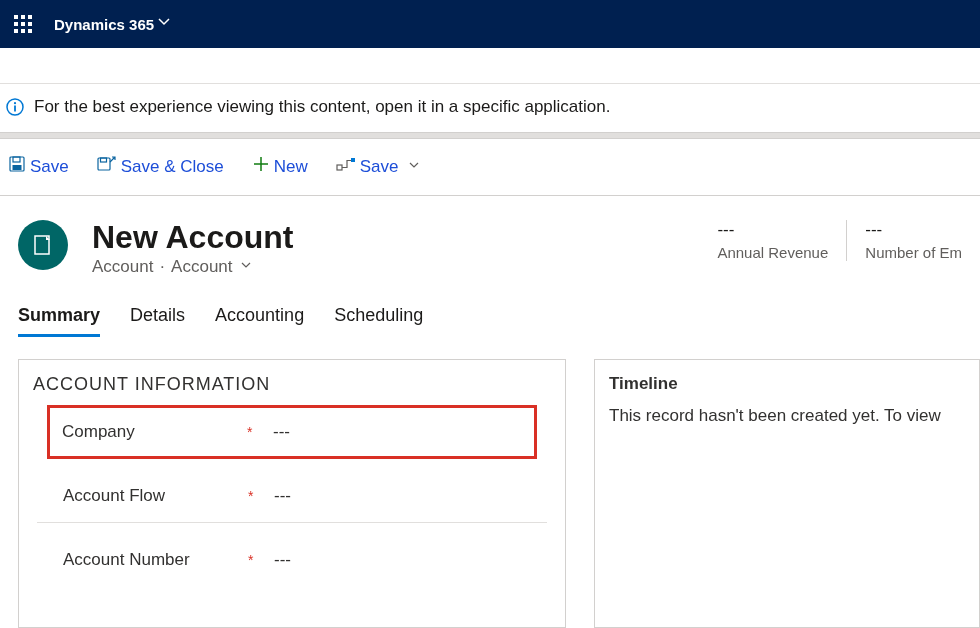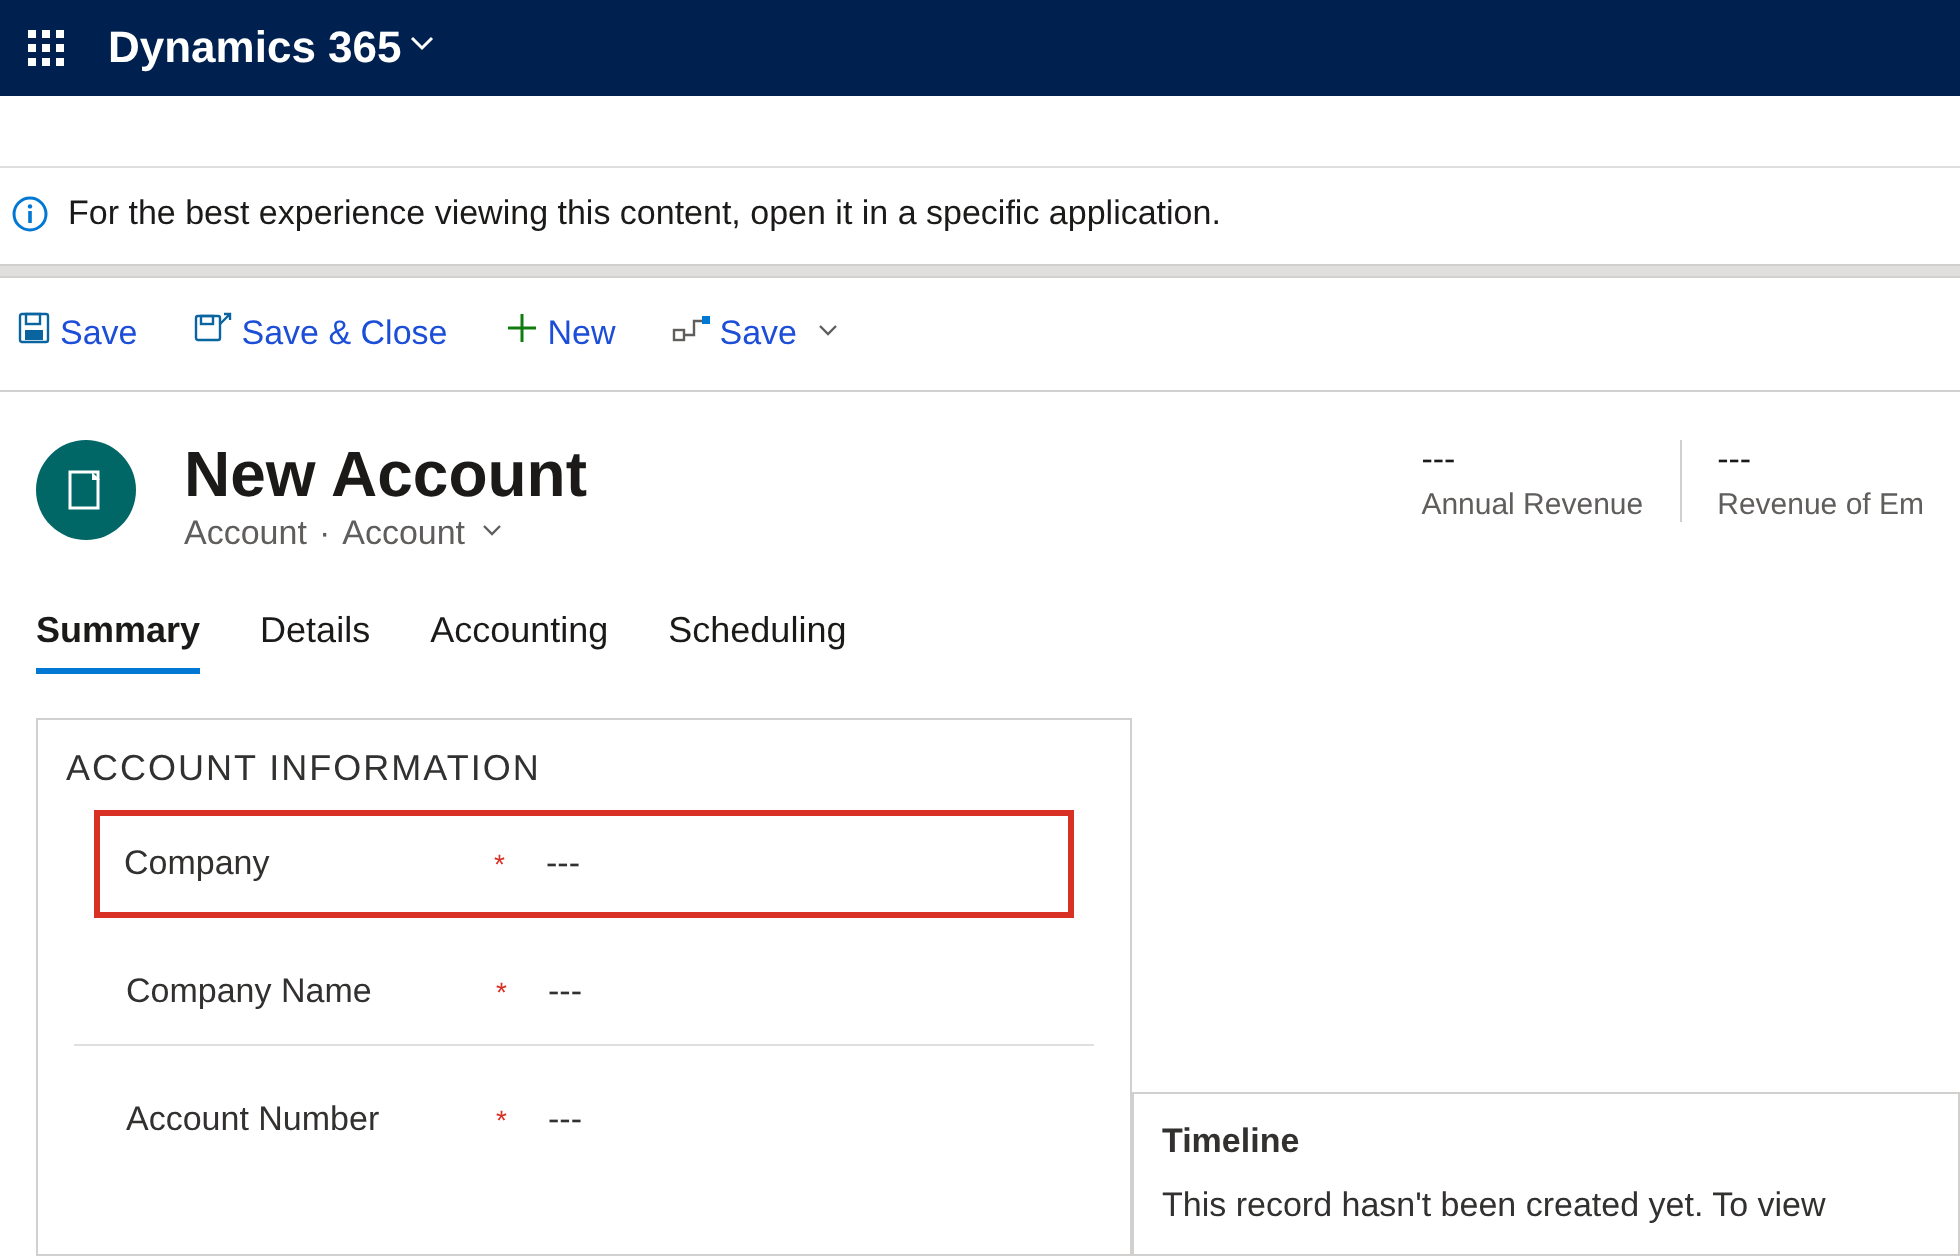--- a/index.html
+++ b/index.html
@@ -26,21 +26,21 @@
       grid-template-columns: repeat(3, 4px);
       grid-template-rows: repeat(3, 4px);
       gap: 3px;
       margin-right: 22px;
       cursor: pointer;
     }
     .app-launcher span {
       width: 4px; height: 4px; background: #fff;
     }
     .navbar-title {
-      font-size: 22px;
+      font-size: 15px;
       font-weight: 600;
       margin-right: 2px;
     }
     .navbar-chevron {
       cursor: pointer;
     }
 
     
     .notice-bar {
       margin-top: 35px;
@@ -143,22 +143,22 @@
       color: #1b1a19;
     }
     .tab.active {
       font-weight: 600;
       border-bottom: 3px solid #0078d4;
     }
 
     
     .main {
       display: flex;
+      gap: 28px;
       padding: 22px 0 0 18px;
-      align-items: flex-end;
     }
     .section-card {
       border: 1px solid #d2d0ce;
       width: 548px;
       padding: 14px 14px 40px 14px;
     }
     .section-title {
       font-size: 18px;
       letter-spacing: 1px;
       color: #323130;
@@ -311,21 +311,21 @@
       </span>
     </div>
   </div>
   <div class="record-metrics">
     <div class="metric">
       <div class="metric-value">---</div>
       <div class="metric-label">Annual Revenue</div>
     </div>
     <div class="metric">
       <div class="metric-value">---</div>
-      <div class="metric-label">Revenue of Em</div>
+      <div class="metric-label">Number of Em</div>
     </div>
   </div>
 </div>
 
 <div class="tabs">
   <div class="tab active">Summary</div>
   <div class="tab">Details</div>
   <div class="tab">Accounting</div>
   <div class="tab">Scheduling</div>
 </div>
@@ -335,21 +335,21 @@
     <div class="section-title">ACCOUNT INFORMATION</div>
 
     <div class="field-row highlighted">
       <div class="field-label">Company</div>
       <div class="field-required">*</div>
       <div class="field-value">---</div>
     </div>
     <div class="field-gap"></div>
 
     <div class="field-row">
-      <div class="field-label">Company Name</div>
+      <div class="field-label">Account Flow</div>
       <div class="field-required">*</div>
       <div class="field-value">---</div>
     </div>
     <div class="field-gap"></div>
 
     <div class="field-row" style="border-bottom:none">
       <div class="field-label">Account Number</div>
       <div class="field-required">*</div>
       <div class="field-value">---</div>
     </div>

